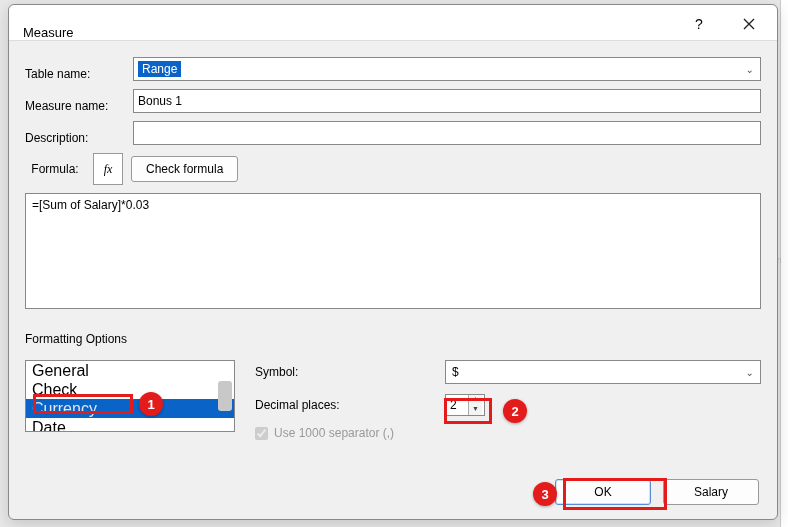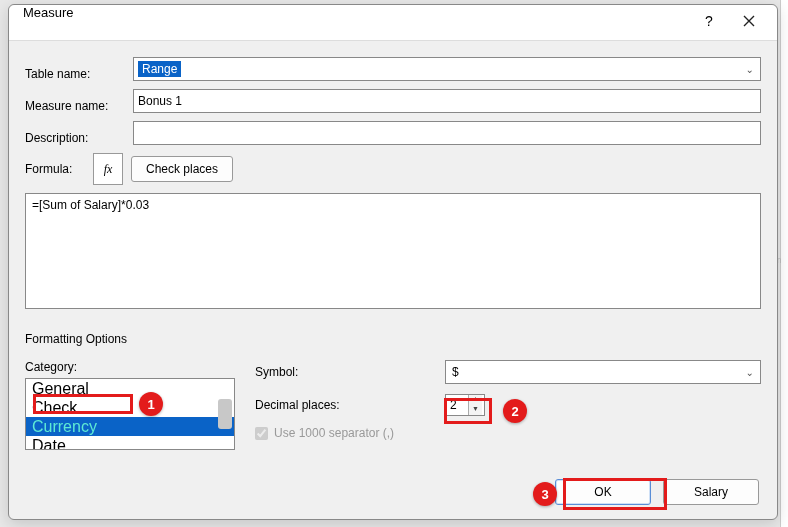--- a/index.html
+++ b/index.html
@@ -33,26 +33,27 @@
       top: 4px;
       width: 770px;
       height: 516px;
       background: #f0f0f0;
       border: 1px solid #888;
       border-radius: 6px;
       box-shadow: 0 4px 16px rgba(0,0,0,0.15);
     }
     .titlebar {
       display: flex;
-      align-items: flex-start;
+      align-items: flex-end;
       height: 36px;
       padding: 0 8px 0 14px;
       background: #fff;
       border-bottom: 1px solid #ddd;
       border-radius: 6px 6px 0 0;
+      gap: 10px;
     }
     .titlebar .title { font-size: 13px; flex: 1; }
     .titlebar .help, .titlebar .close {
       width: 40px;
       height: 32px;
       display: flex;
       align-items: center;
       justify-content: center;
       font-size: 14px;
     }
@@ -73,21 +74,21 @@
     .selectish .sel-val {
       background: #0a63c7;
       color: #fff;
       padding: 1px 4px;
     }
     .selectish .chev {
       position: absolute; right: 6px; top: 50%; transform: translateY(-50%);
       font-size: 10px; color: #555;
     }
     .fx-row { display: flex; align-items: center; gap: 8px; margin-bottom: 8px; }
-    .fx-row .fld2 { width: 60px; }
+    .fx-row .fld2 { width: 60px; text-align: center; }
     .fx-btn {
       width: 30px; height: 32px;
       border: 1px solid #999;
       background: #fff;
       font-style: italic;
       font-family: serif;
       display: flex; align-items: center; justify-content: center;
     }
     .check-btn {
       height: 26px;
@@ -120,21 +121,21 @@
     .cat-col { width: 210px; }
     .cat-col .lbl, .opt-col .lbl { margin-bottom: 4px; display: block; }
     .cat-list {
       border: 1px solid #888;
       background: #fff;
       height: 72px;
       position: relative;
       overflow: hidden;
     }
     .cat-list .item { padding: 1px 6px; font-size: 16px; line-height: 17px; }
-    .cat-list .item.sel { background: #0a63c7; color: #5eead4; }
+    .cat-list .item.sel { background: #0a63c7; color: #e5e5e5; }
     .cat-list .scroll-thumb {
       position: absolute; right: 2px; top: 20px;
       width: 14px; height: 30px;
       background: #c8c8c8;
       border-radius: 3px;
     }
     .highlight-red {
       position: absolute;
       border: 3px solid #e31b1b;
       pointer-events: none;
@@ -230,31 +231,30 @@
     </div>
 
     <div class="row">
       <label class="fld">Description:</label>
       <input class="txtbox" value="" style="">
     </div>
 
     <div class="fx-row">
       <label class="fld2">Formula:</label>
       <div class="fx-btn">fx</div>
-      <button class="check-btn">Check places</button>
+      <button class="check-btn">Check formula</button>
     </div>
 
     <textarea class="formula-area" style="">=[Sum of Salary]*0.03</textarea>
 
     <div class="section-h">Formatting Options</div>
 
     <div class="fmt-grid">
 
       <div class="cat-col">
-        <span class="lbl">Category:</span>
         <div class="cat-list">
           <div class="item">General</div>
           <div class="item">Check</div>
           <div class="item sel">Currency</div>
           <div class="item">Date</div>
           <div class="scroll-thumb"></div>
         </div>
       </div>
 
       <div class="opt-col">

